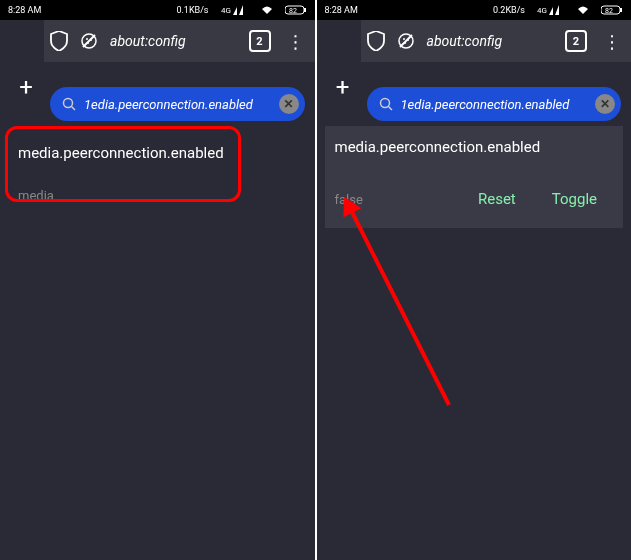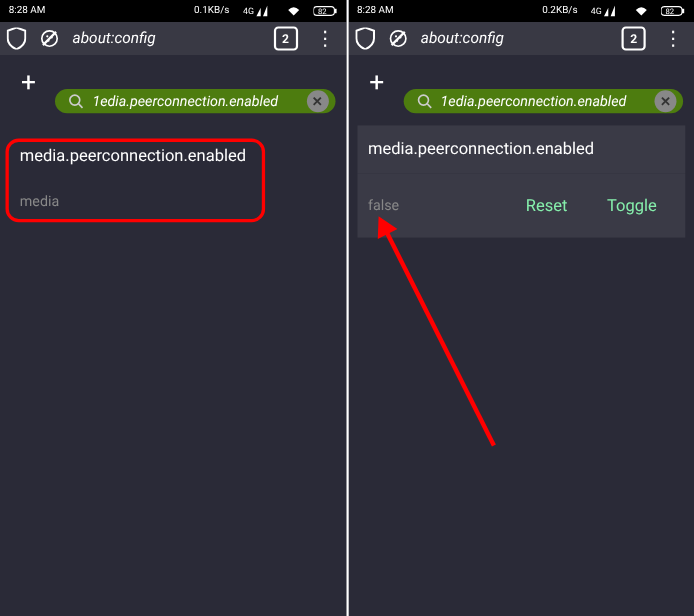--- a/index.html
+++ b/index.html
@@ -27,26 +27,27 @@
       font-size: 9px;
       color: #fff;
       text-align: center;
     }
     .status-right {
       display: flex;
       align-items: center;
       gap: 12px;
     }
     .toolbar {
-      height: 30px;
+      height: 42px;
       background: #393944;
       display: flex;
       align-items: center;
       padding: 0 6px;
       gap: 12px;
+      margin-left: 44px;
     }
     .shield-icon, .nocookie-icon {
       color: #fff;
       display: flex;
       align-items: center;
     }
     .url-text {
       color: #fff;
       font-size: 14px;
       font-style: italic;
@@ -81,22 +82,22 @@
       width: 32px;
       height: 32px;
       color: #fff;
       display: flex;
       align-items: center;
       justify-content: center;
       font-size: 24px;
     }
     .search-pill {
       flex: 1;
-      height: 22px;
-      background: #4d7c0f;
+      height: 34px;
+      background: #1d4ed8;
       border-radius: 17px;
       display: flex;
       align-items: center;
       padding: 0 6px 0 12px;
       gap: 8px;
       margin-top: 34px;
     }
     .search-icon { color: #bbb; }
     .search-text {
       flex: 1;

